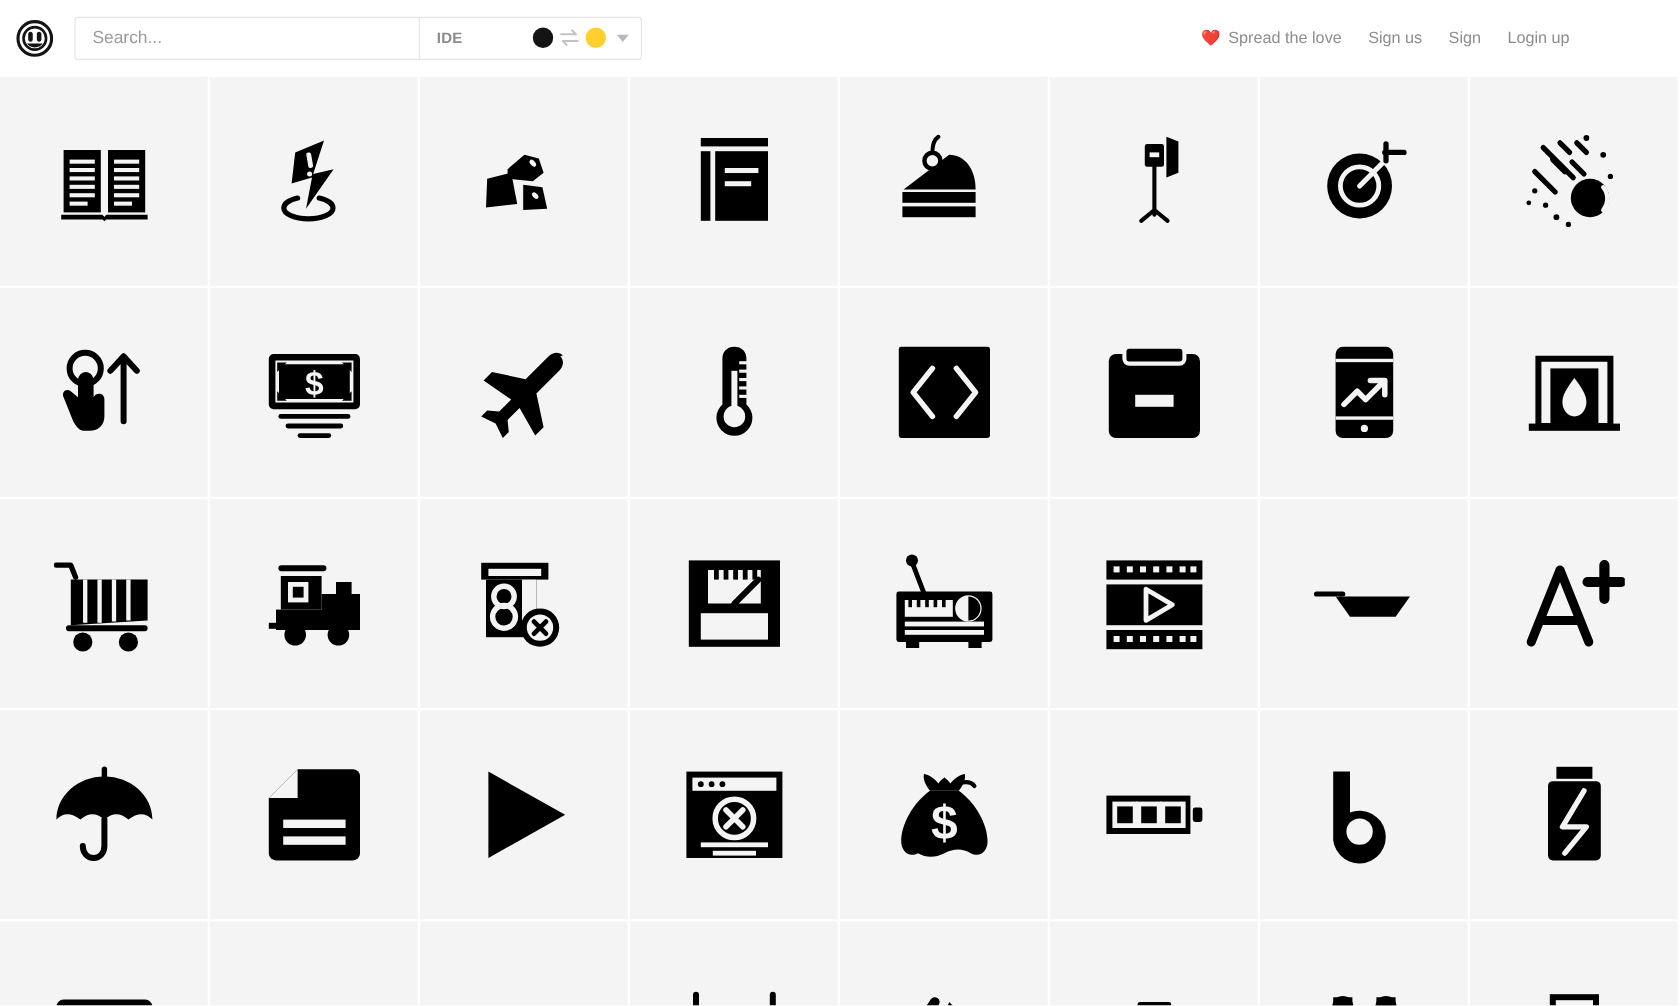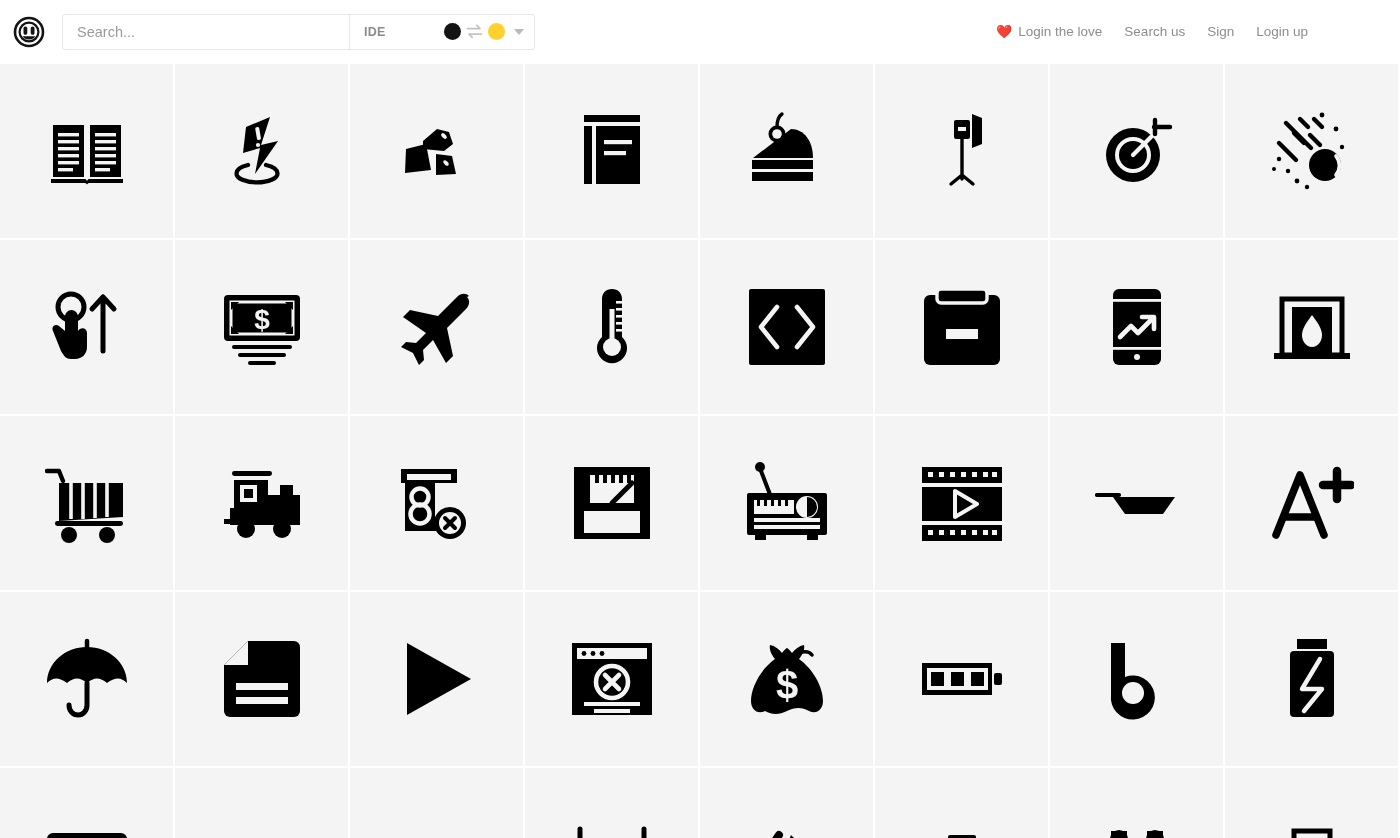--- a/index.html
+++ b/index.html
@@ -151,24 +151,24 @@
         </span>
         <span class="dot dot-yellow"></span>
         <span class="caret"></span>
       </span>
     </div>
   </div>
 
   <div class="nav">
     <a>
       <span class="heart">❤️</span>
-      <span>Login the love</span>
+      <span>Spread the love</span>
     </a>
     <a>
-      <span>Search us</span>
+      <span>Sign us</span>
     </a>
     <a>
       <span>Sign</span>
     </a>
     <a>
       <span>Login up</span>
     </a>
   </div>
 </div>
 

